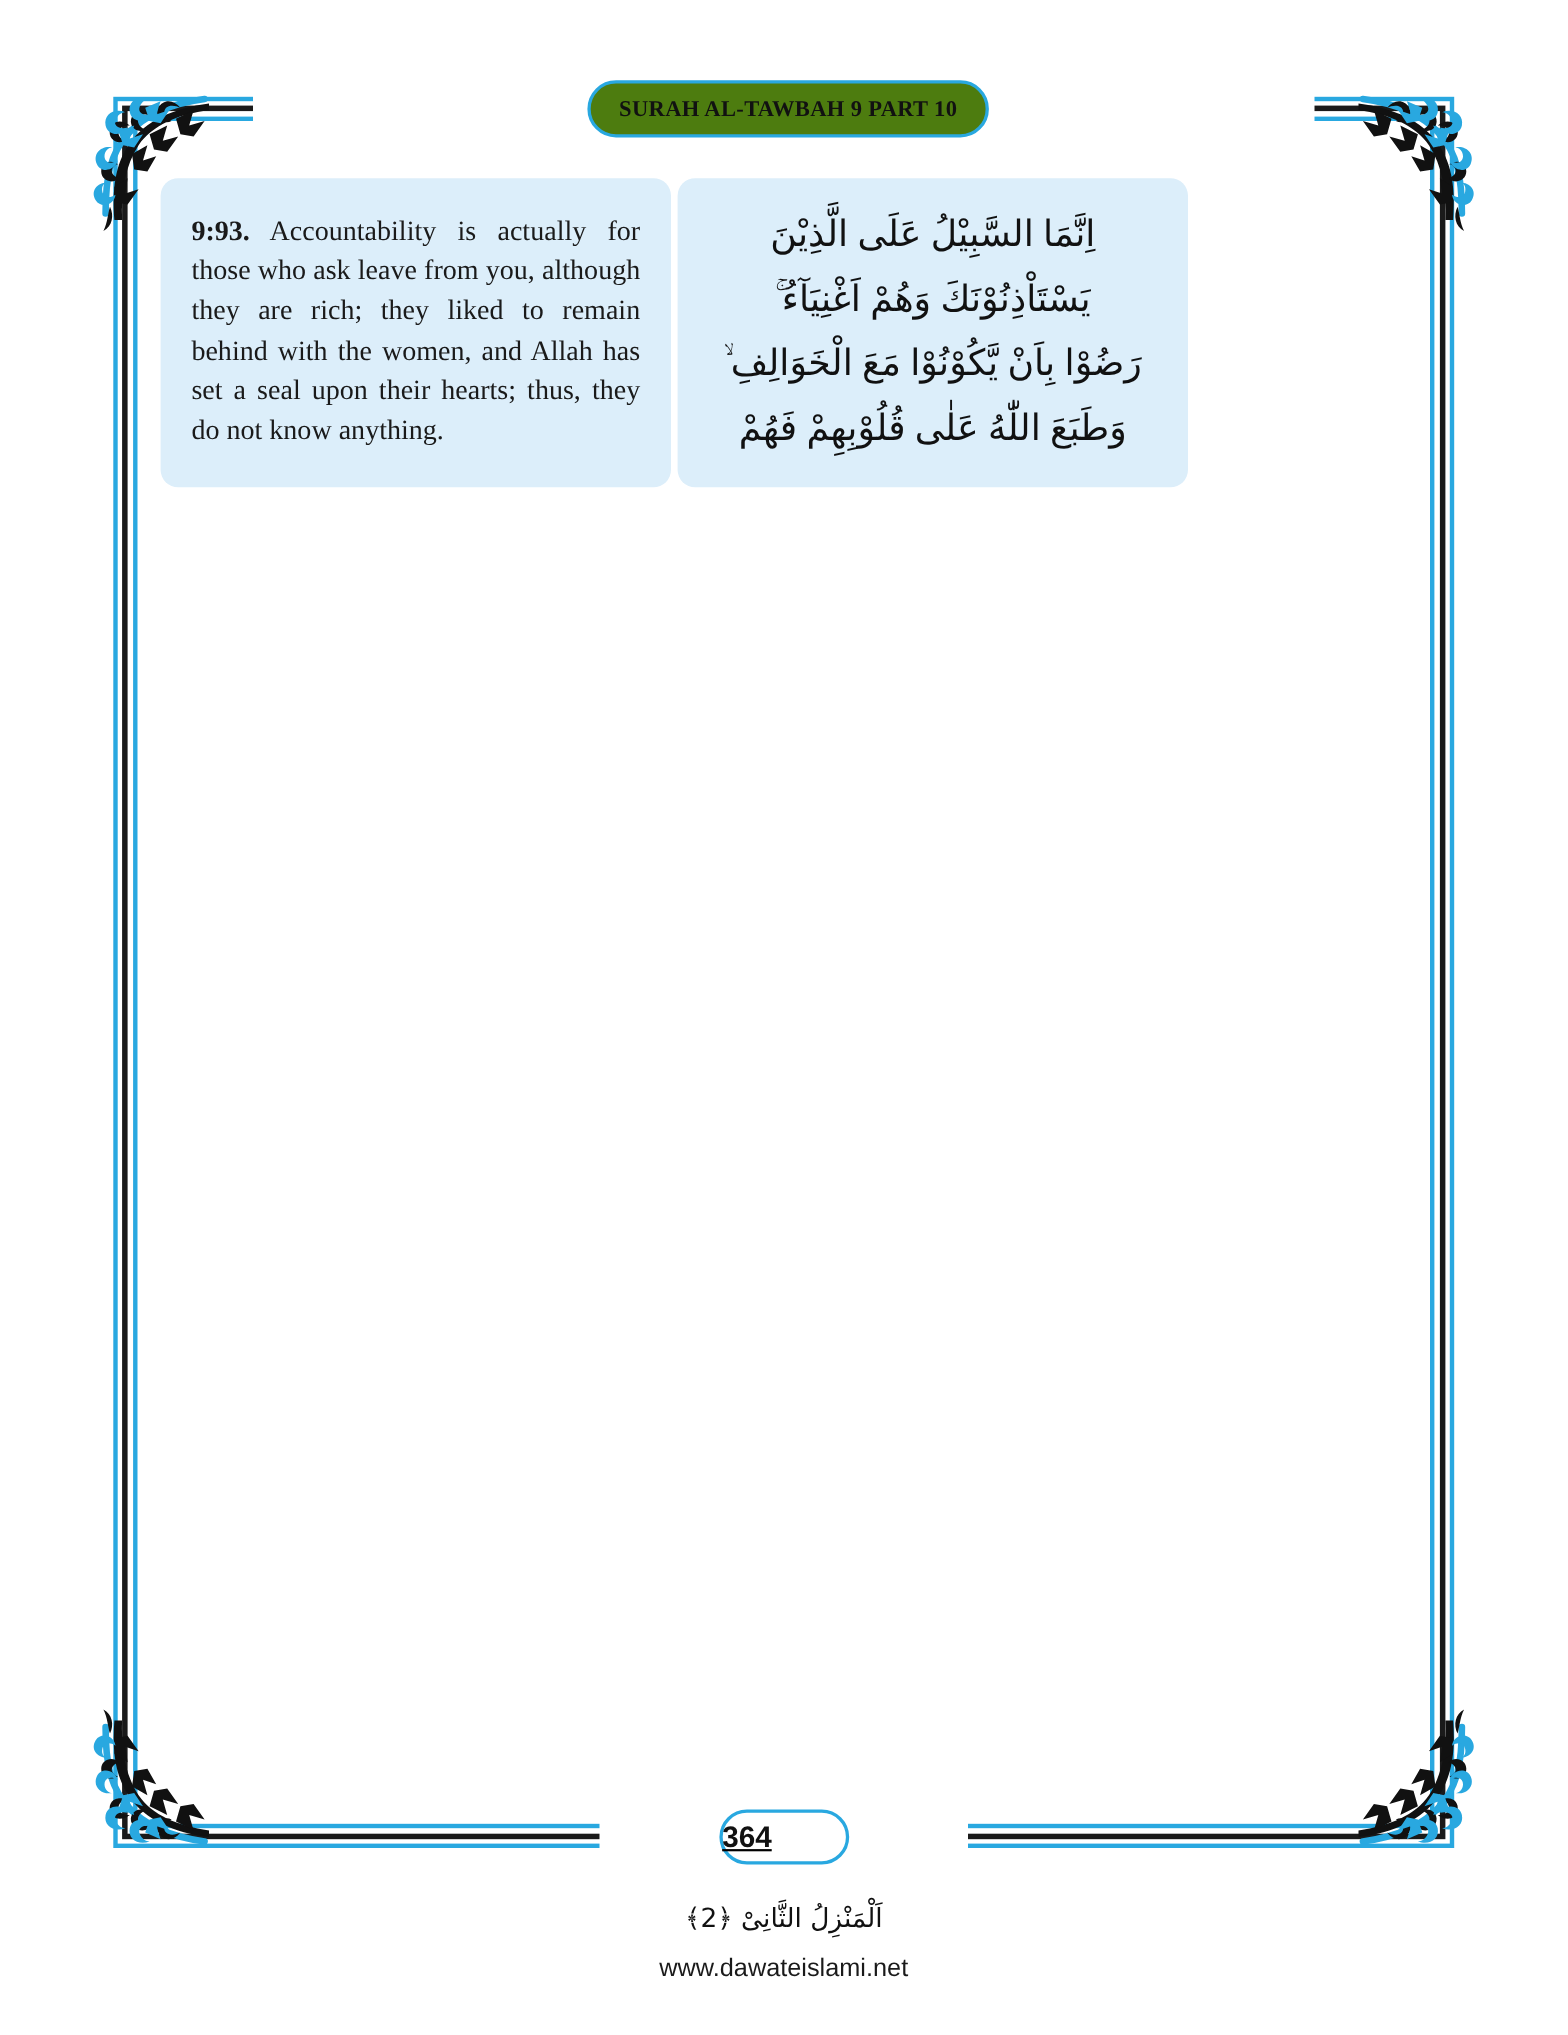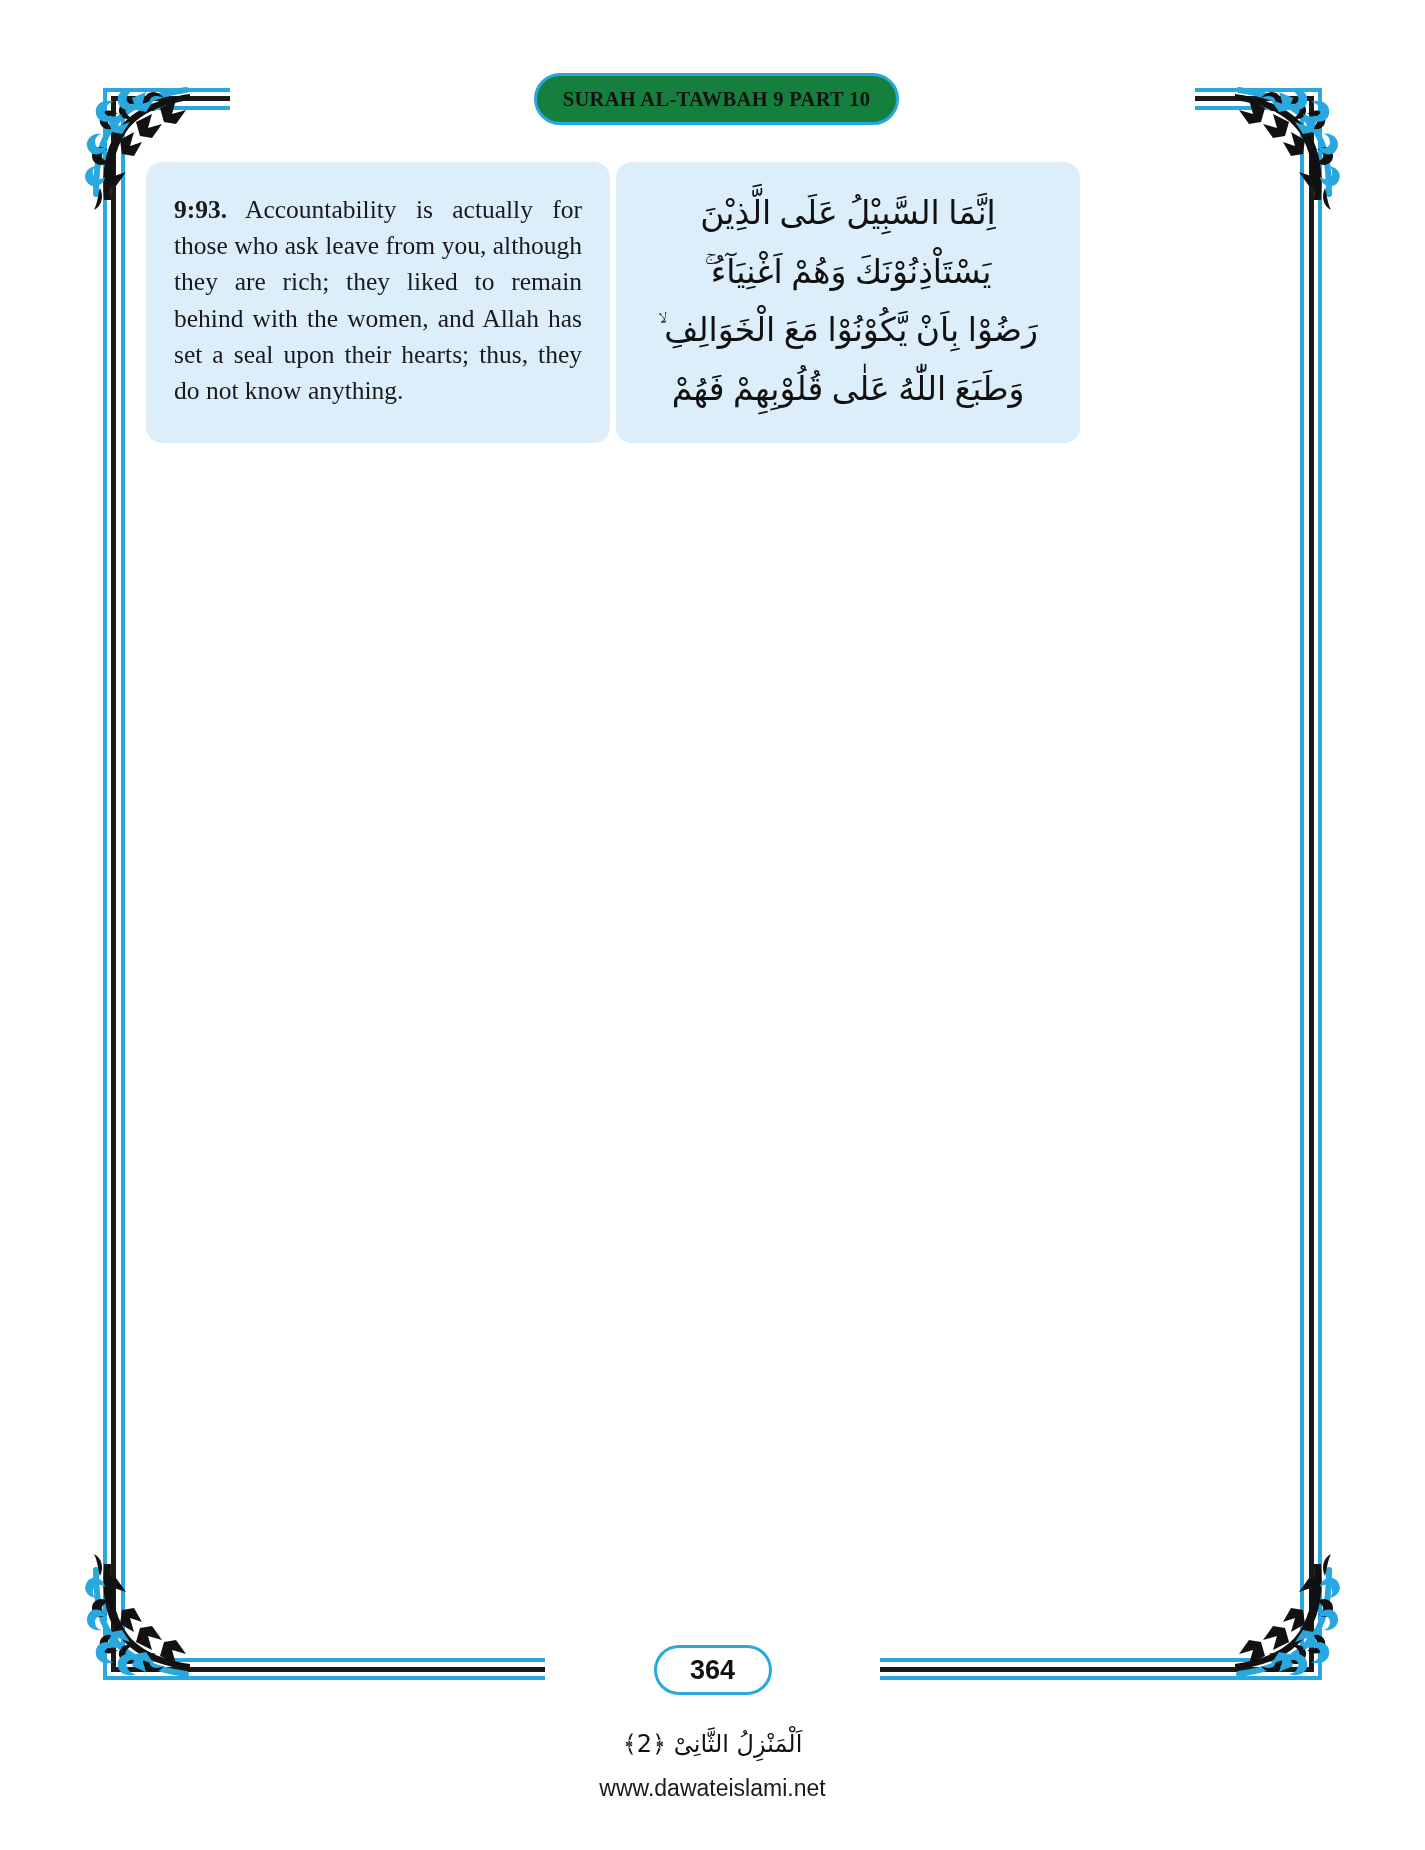--- a/index.html
+++ b/index.html
@@ -80,21 +80,21 @@
     right: 121px;
     top: 66px;
     height: 66px;
     display: flex;
     align-items: center;
     justify-content: center;
     gap: 0px;
     z-index: 6;
   }
   .pill {
-    background: #15803d;
+    background: #4d7c0f;
     border: 3.5px solid #29a8e0;
     border-radius: 33px;
     height: 52px;
     display: flex;
     align-items: center;
     justify-content: center;
     box-sizing: border-box;
     padding: 0 26px;
   }
   .pill-en {
@@ -183,22 +183,22 @@
     z-index: 6;
   }
   .footer-pill {
     background: #ffffff;
     border: 3.5px solid #29a8e0;
     border-radius: 30px;
     min-width: 118px;
     height: 50px;
     display: flex;
     align-items: center;
-    justify-content: center;
-    box-sizing: border-box;
+    box-sizing: border-box;
+    text-decoration: underline;
   }
   .footer-pill-text {
     font-family: "Liberation Sans", sans-serif;
     font-weight: bold;
     font-size: 27px;
     color: #111111;
   }
   .footer-manzil {
     position: absolute;
     left: 0; right: 0;

